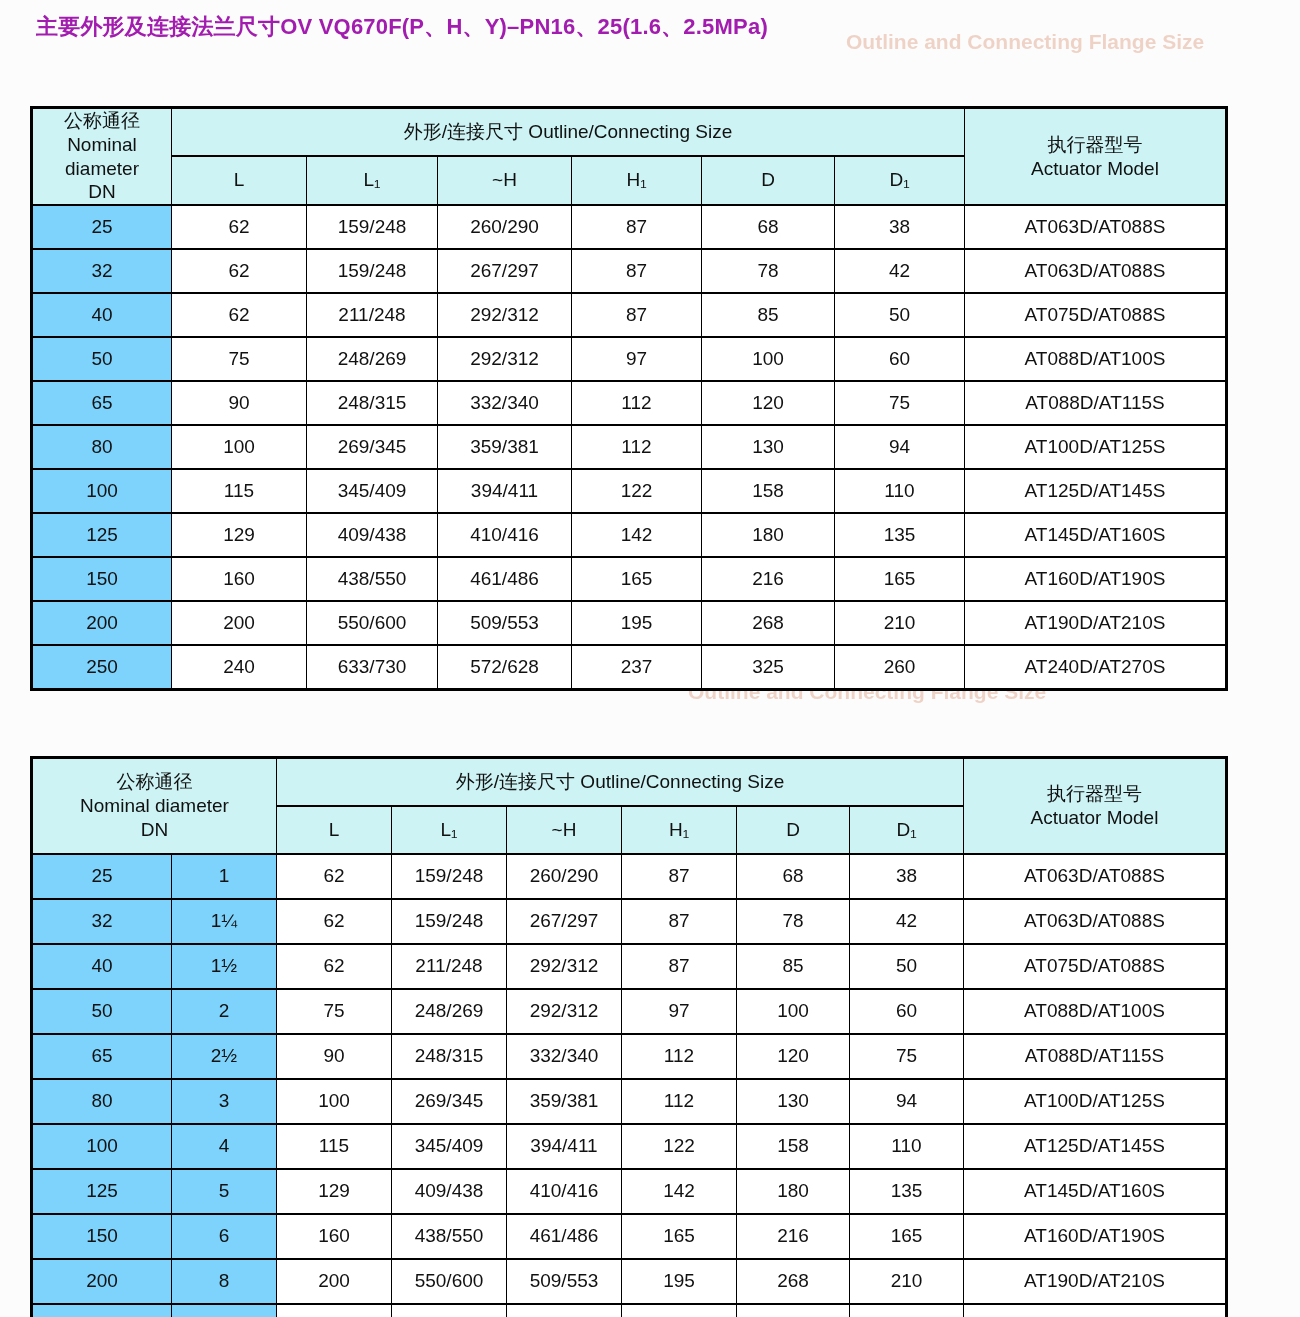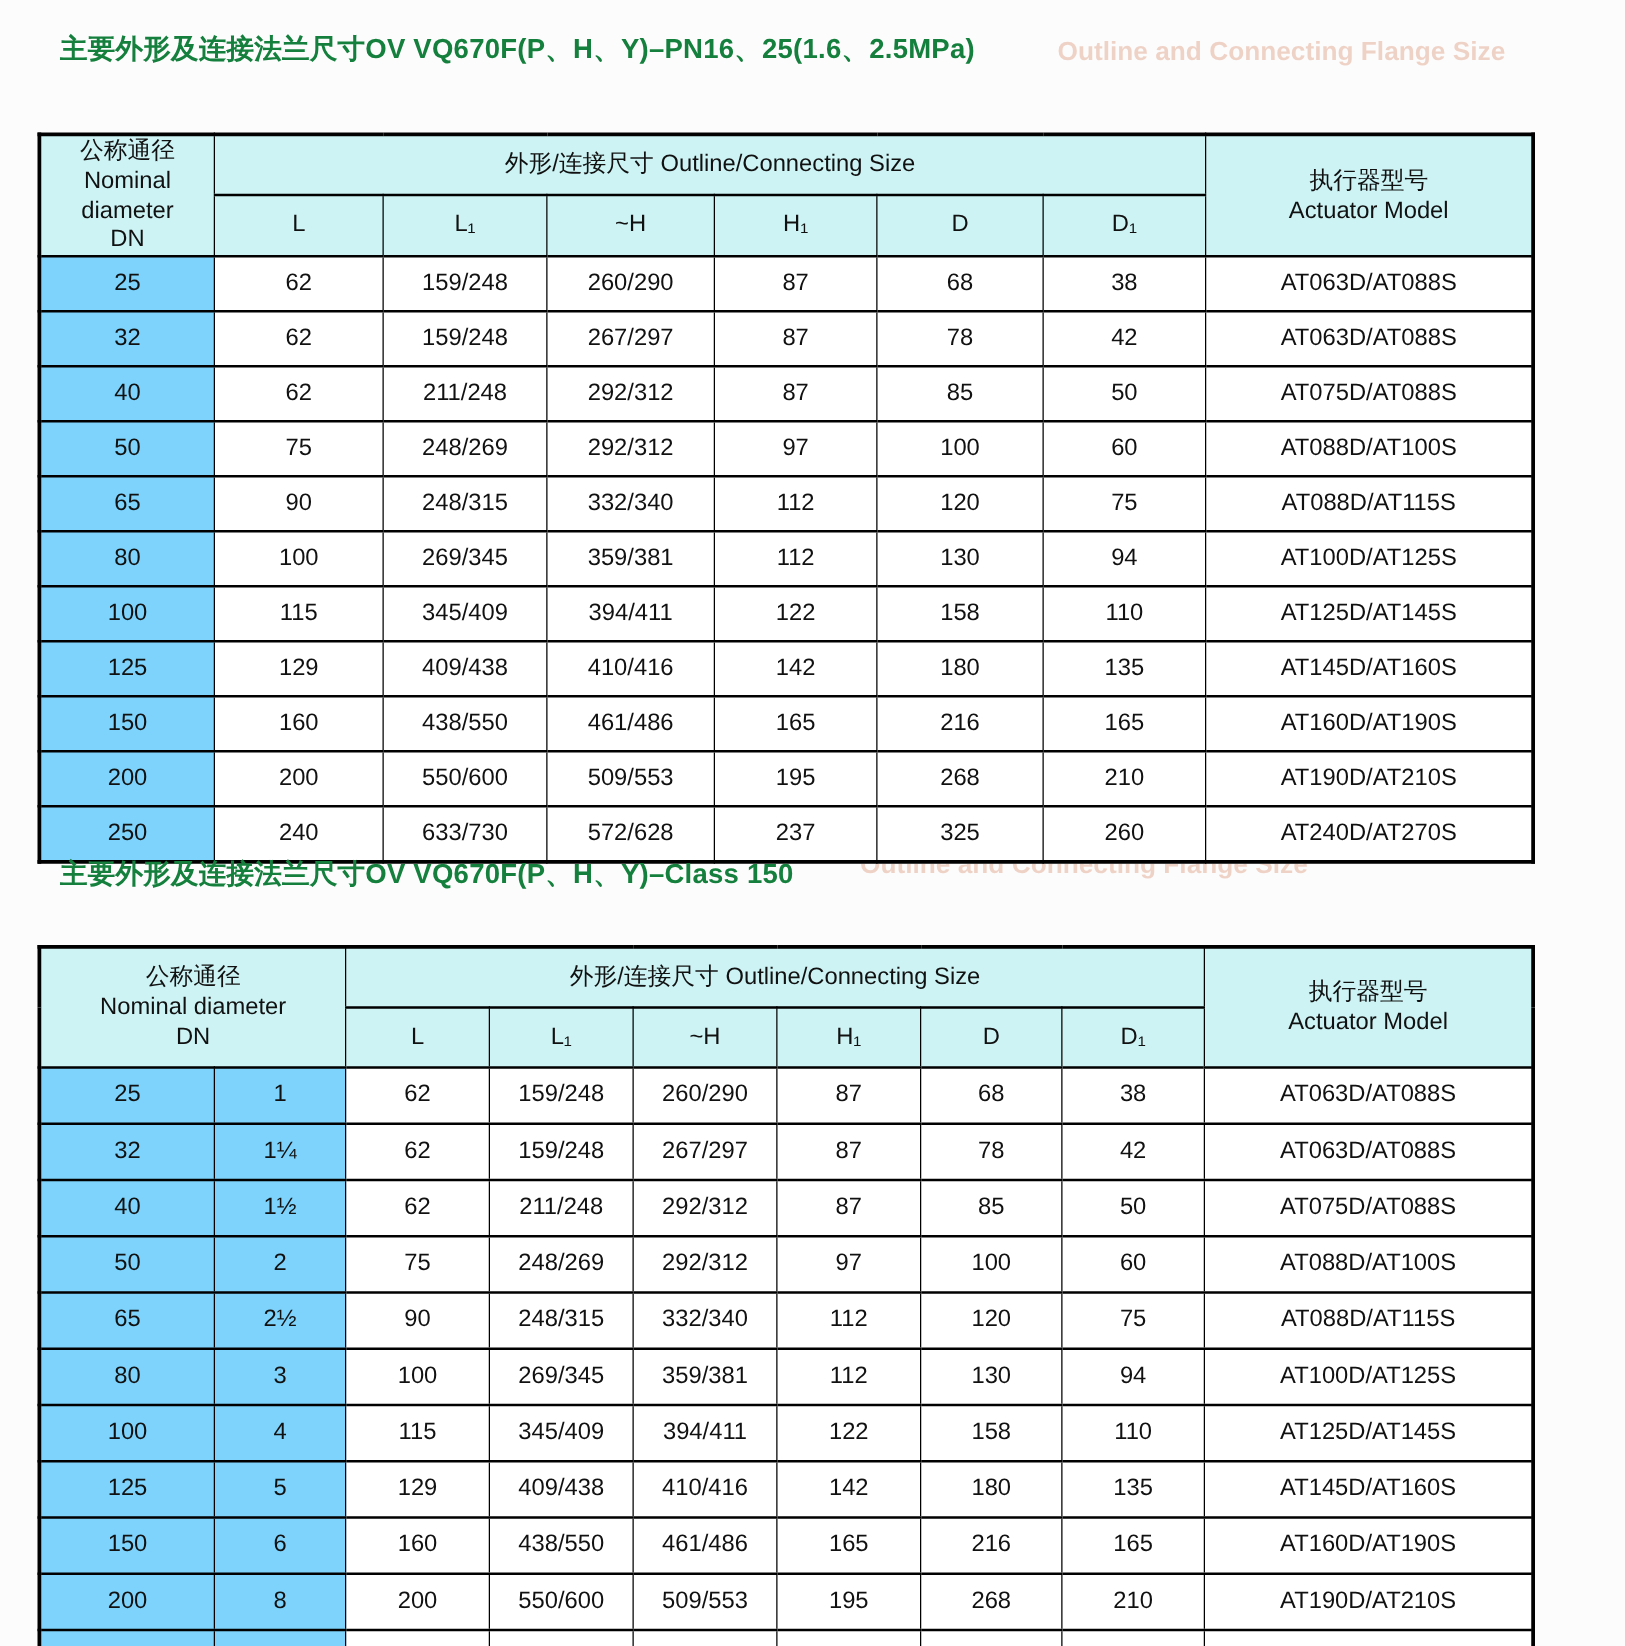--- a/index.html
+++ b/index.html
@@ -9,24 +9,24 @@
     width: 1300px;
     height: 1317px;
     background: #fcfcfc;
     font-family: "Liberation Sans", "DejaVu Sans", sans-serif;
     color: #111;
     overflow: hidden;
   }
   .title {
     position: absolute;
     left: 32px;
-    margin: 16px;
+    margin: 4px;
     font-size: 22px;
     font-weight: bold;
-    color: #15803d;
+    color: #a21caf;
     white-space: nowrap;
     letter-spacing: 0.2px;
   }
   #title1 { top: 8px; }
   #title2 { top: 668px; }
 
   .ghost {
     position: absolute;
     font-size: 21px;
     font-weight: bold;
@@ -226,21 +226,20 @@
           <td>633/730</td>
           <td>572/628</td>
           <td>237</td>
           <td>325</td>
           <td>260</td>
           <td>AT240D/AT270S</td>
         </tr>
       </tbody>
   </table>
 
-  <h1 class="title" id="title2">主要外形及连接法兰尺寸OV VQ670F(P、H、Y)–Class 150</h1>
 
   <table class="dim-table" id="table2">
     <colgroup>
       <col style="width:140px">
         <col style="width:105px">
         <col style="width:115px">
         <col style="width:115px">
       <col style="width:115px">
         <col style="width:115px">
         <col style="width:113px">

